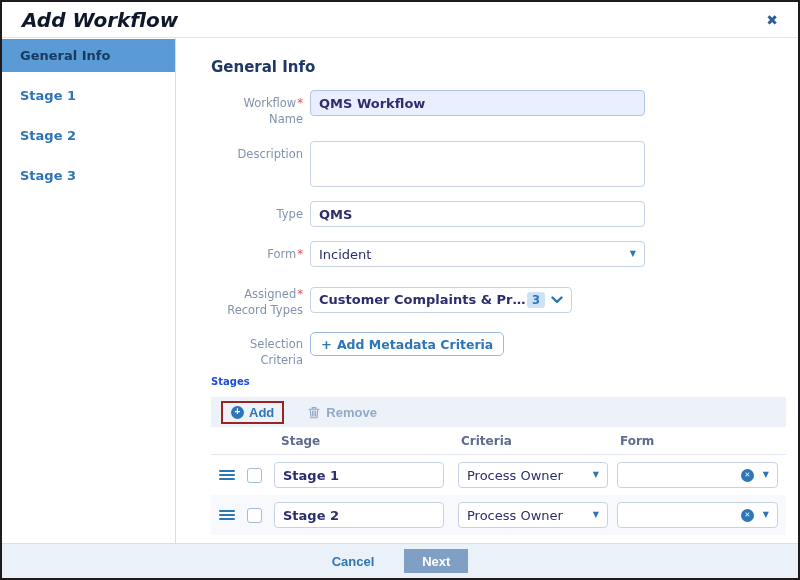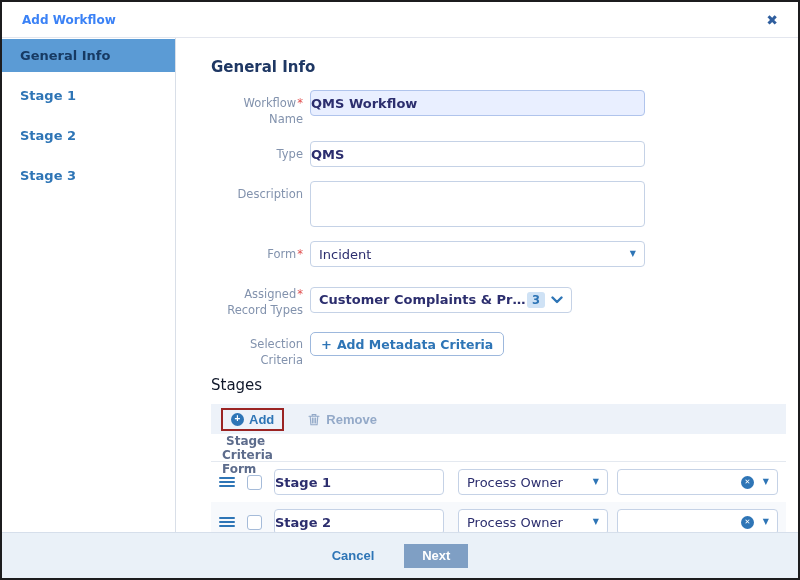--- a/index.html
+++ b/index.html
@@ -5,41 +5,41 @@
   * { margin:0; padding:0; box-sizing:border-box; }
   html,body { width:800px; height:580px; background:#fff; overflow:hidden; }
   body { font-family:"DejaVu Sans","Liberation Sans",sans-serif; }
 
   .modal { width:800px; height:580px; border:2px solid #1c1c1e; background:#fff;
            display:flex; flex-direction:column; }
 
   
   .mheader { height:36px; flex:none; display:flex; align-items:center;
              justify-content:space-between; padding:0 20px; border-bottom:1px solid #e3e6ee; }
-  .mtitle { font-size:12px; font-weight:bold; color:#3b82f6; }
+  .mtitle { font-size:20px; font-weight:bold; color:#0f172a;font-style:italic; }
   .close-x { color:#2f5e9e; font-weight:bold; font-size:14px; cursor:pointer; }
 
   
   .mbody { flex:1; display:flex; min-height:0; }
   .sidebar { width:174px; flex:none; border-right:1px solid #d9dfe8; padding-top:1px; }
   .snav-item { height:33px; display:flex; align-items:center; padding-left:18px;
                font-size:13px; font-weight:bold; color:#2e75b6; margin-bottom:7px; cursor:pointer; }
   .snav-item.active { background:#5b9bd5; color:#173a63; }
 
   .main { flex:1; padding:12px 12px 0 35px; overflow:hidden; }
   .gheading { font-size:15px; font-weight:bold; color:#1f3864; margin:8px 0 14px; }
 
   .frow { display:flex; margin-bottom:14px; }
   .flabel { width:92px; flex:none; text-align:right; font-size:11.5px; color:#8292ad;
             padding-top:6px; line-height:1.35; margin-right:7px; }
   .req { color:#e04f4f; margin-left:1px; }
   .fcontrol { flex:none; }
 
   input.txt { width:335px; height:26px; border:1px solid #c5d2e6; border-radius:4px;
-              padding:0 0; font:600 13px "DejaVu Sans","Liberation Sans",sans-serif;
+              padding:0 8px; font:600 13px "DejaVu Sans","Liberation Sans",sans-serif;
               color:#2c2e6e; background:#fff; outline:none; }
   input.highlight { background:#e9efff; border-color:#b0c4ec; }
   textarea.desc { width:335px; height:46px; border:1px solid #c5d2e6; border-radius:4px;
                   resize:none; outline:none; font:13px "DejaVu Sans",sans-serif; color:#2c2e6e; padding:4px 8px; }
 
   .select { height:26px; border:1px solid #c5d2e6; border-radius:4px; background:#fff;
             display:flex; align-items:center; padding:0 8px; font-size:13px; color:#2c2e6e; cursor:pointer; }
   .caret { margin-left:auto; font-size:8px; color:#2e75b6; line-height:1; }
   .form-select { width:335px; }
 
@@ -51,56 +51,56 @@
   .chev { margin-left:6px; flex:none; display:flex; }
   .select-btn { height:26px; margin-left:13px; padding:0 14px; border:1px solid #6f9fd8;
                 border-radius:5px; background:#fff; color:#2e75b6;
                 font:600 12.5px "DejaVu Sans",sans-serif; cursor:pointer; }
 
   .meta-btn { height:24px; display:inline-flex; align-items:center; gap:5px;
               border:1px solid #9db8dd; border-radius:5px; background:#fff; color:#2e75b6;
               font:600 12.5px "DejaVu Sans",sans-serif; padding:0 10px; cursor:pointer; }
   .plus-glyph { font-weight:bold; font-size:13px; }
 
-  .stages-heading { font-size:15px; font-weight:normal; color:#0f172a; margin:8px 0 10px; }
+  .stages-heading { font-size:10px; font-weight:bold; color:#1d4ed8; margin:8px 0 10px; }
 
   .toolbar { height:30px; background:#edf2f9; display:flex; align-items:center;
              padding:0 10px; margin-top:10px; }
   .add-annotation { border:2px solid #9b2423; padding:2px 8px; }
   .add-btn { display:flex; align-items:center; gap:5px; cursor:pointer; background:none; border:none; }
   .add-circle { width:13px; height:13px; border-radius:50%; background:#2e75b6; color:#fff;
                 font-size:10px; font-weight:bold; display:flex; align-items:center;
                 justify-content:center; line-height:1; }
   .add-label { color:#2e75b6; font-weight:bold; font-size:13px; }
   .remove-btn { display:flex; align-items:center; gap:6px; margin-left:24px; color:#93a9c8;
                 font-weight:700; font-size:13px; background:none; border:none; cursor:default; }
 
-  .thead { display:flex; height:28px; padding-left:8px;
-           border-bottom:1px solid #e4e9f0; font-size:12px; font-weight:600; color:#5d6c8c;flex-direction:column; }
+  .thead { display:flex; align-items:center; height:28px; padding-left:8px;
+           border-bottom:1px solid #e4e9f0; font-size:12px; font-weight:600; color:#5d6c8c; }
   .th-sp { width:55px; flex:none; }
   .th-stage { width:184px; flex:none; padding-left:7px; }
   .th-auth { width:159px; flex:none; padding-left:3px; }
   .th-form { padding-left:3px; }
 
   .trow { display:flex; align-items:center; height:40px; padding-left:8px; }
   .trow.alt { background:#f7f9fc; }
   .handle { width:28px; flex:none; cursor:grab; }
   .hbars { width:16px; height:10px; display:flex; flex-direction:column; justify-content:space-between; }
   .hbars i { display:block; height:2px; background:#2e75b6; border-radius:1px; }
   .checkcell { width:27px; flex:none; }
   .cbox { width:15px; height:15px; border:1px solid #a5bbd9; border-radius:3px; background:#fff; cursor:pointer; }
   input.stage-input { width:170px; margin-right:14px; }
   .auth-select { width:150px; margin-right:9px; }
   .tform-select { width:161px; justify-content:flex-end; gap:9px; }
   .clear-circle { width:13px; height:13px; border-radius:50%; background:#2e75b6; color:#fff;
                   font-size:7px; font-weight:bold; display:flex; align-items:center;
                   justify-content:center; line-height:1; }
 
   
-  .mfooter { height:46px; flex:none; background:#eaf1f8; border-top:1px solid #d6dfeb;
+  .mfooter { height:35px; flex:none; background:#eaf1f8; border-top:1px solid #d6dfeb;
              display:flex; align-items:center; justify-content:center; gap:30px; }
   .cancel-link { color:#2e75b6; font-weight:bold; font-size:13px; background:none; border:none; cursor:pointer; }
   .next-btn { width:64px; height:24px; background:#7f9fc4; border:none; border-radius:0;
               color:#fff; font-weight:bold; font-size:13px; cursor:pointer; }
 </style>
 </head>
 <body>
 
 <div class="modal">
 
@@ -132,31 +132,31 @@
       <div class="frow">
         <div class="flabel">
           <span>Workflow</span><span class="req">*</span><br>
           <span>Name</span>
         </div>
         <div class="fcontrol">
           <input class="txt highlight" value="QMS Workflow" style="">
         </div>
       </div>
 
-      <div class="frow">
-        <div class="flabel">Type</div>
-        <div class="fcontrol">
-          <input class="txt" value="QMS" style="">
-        </div>
-      </div>
-
       <div class="frow" style="margin-bottom:10px;">
         <div class="flabel">Description</div>
         <div class="fcontrol">
           <textarea class="desc" style=""></textarea>
+        </div>
+      </div>
+
+      <div class="frow">
+        <div class="flabel">Type</div>
+        <div class="fcontrol">
+          <input class="txt" value="QMS" style="">
         </div>
       </div>
 
       <div class="frow">
         <div class="flabel">
           <span>Form</span><span class="req">*</span>
         </div>
         <div class="fcontrol">
           <div class="select form-select">
             <span class="val">Incident</span>

